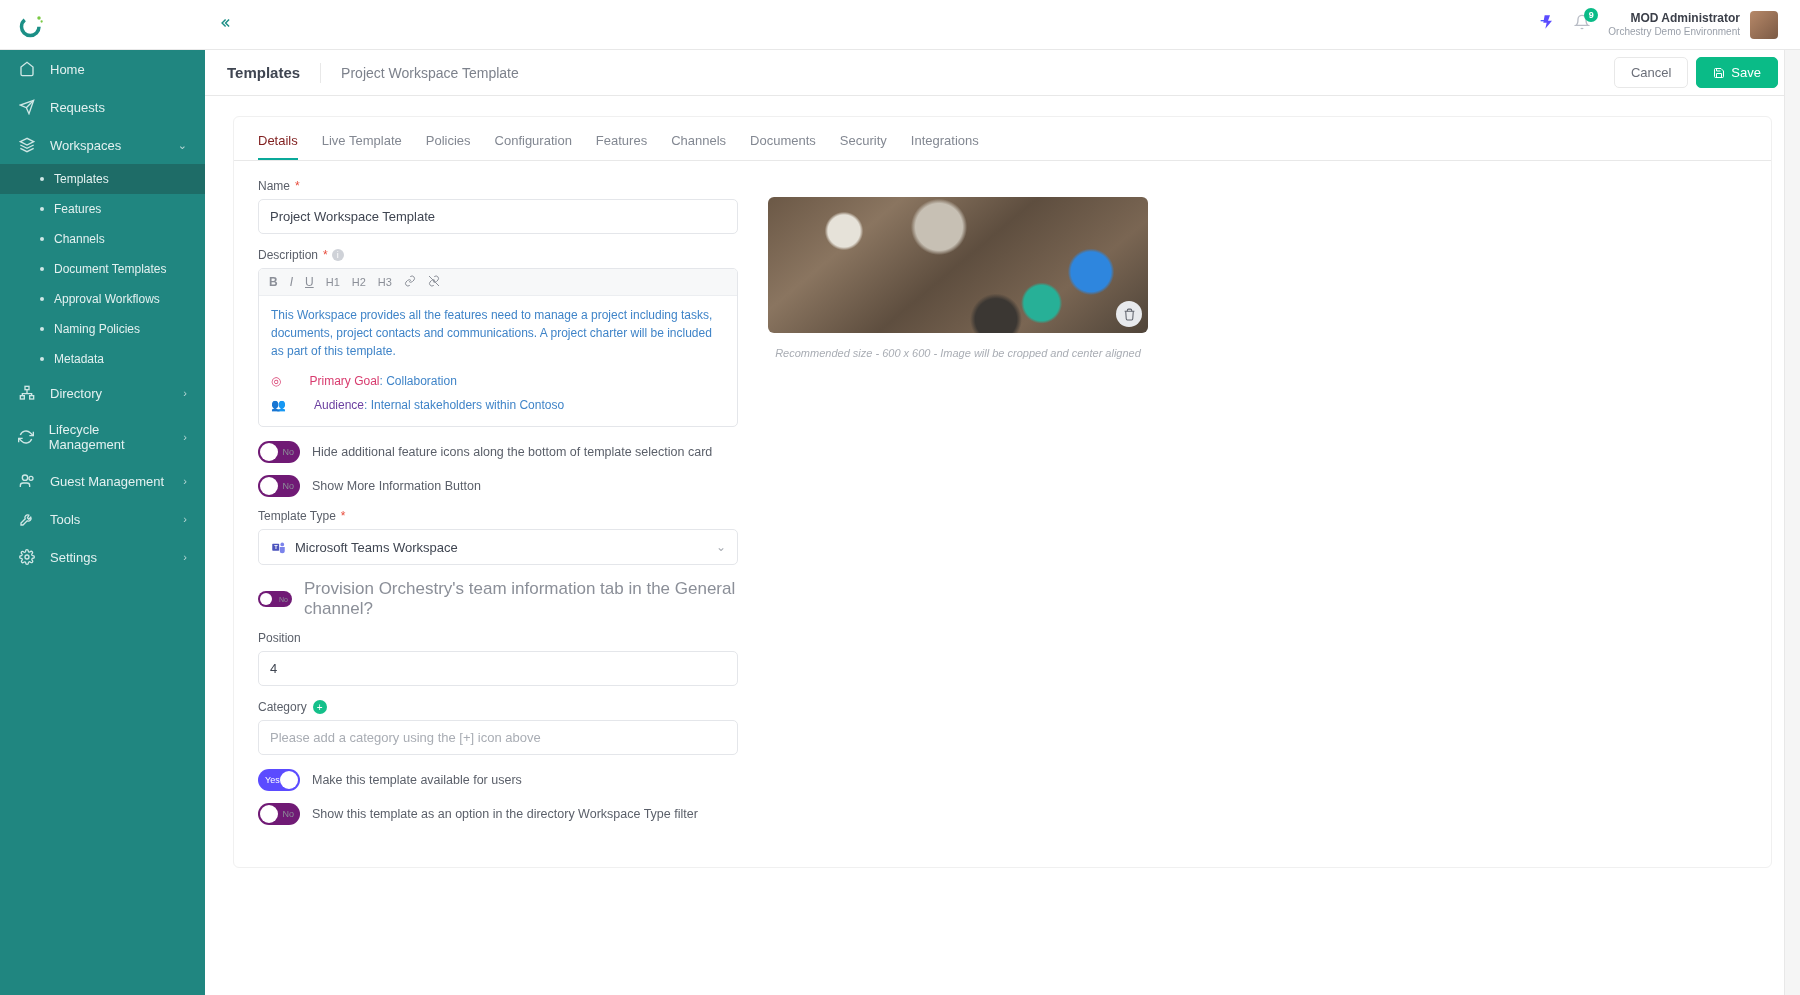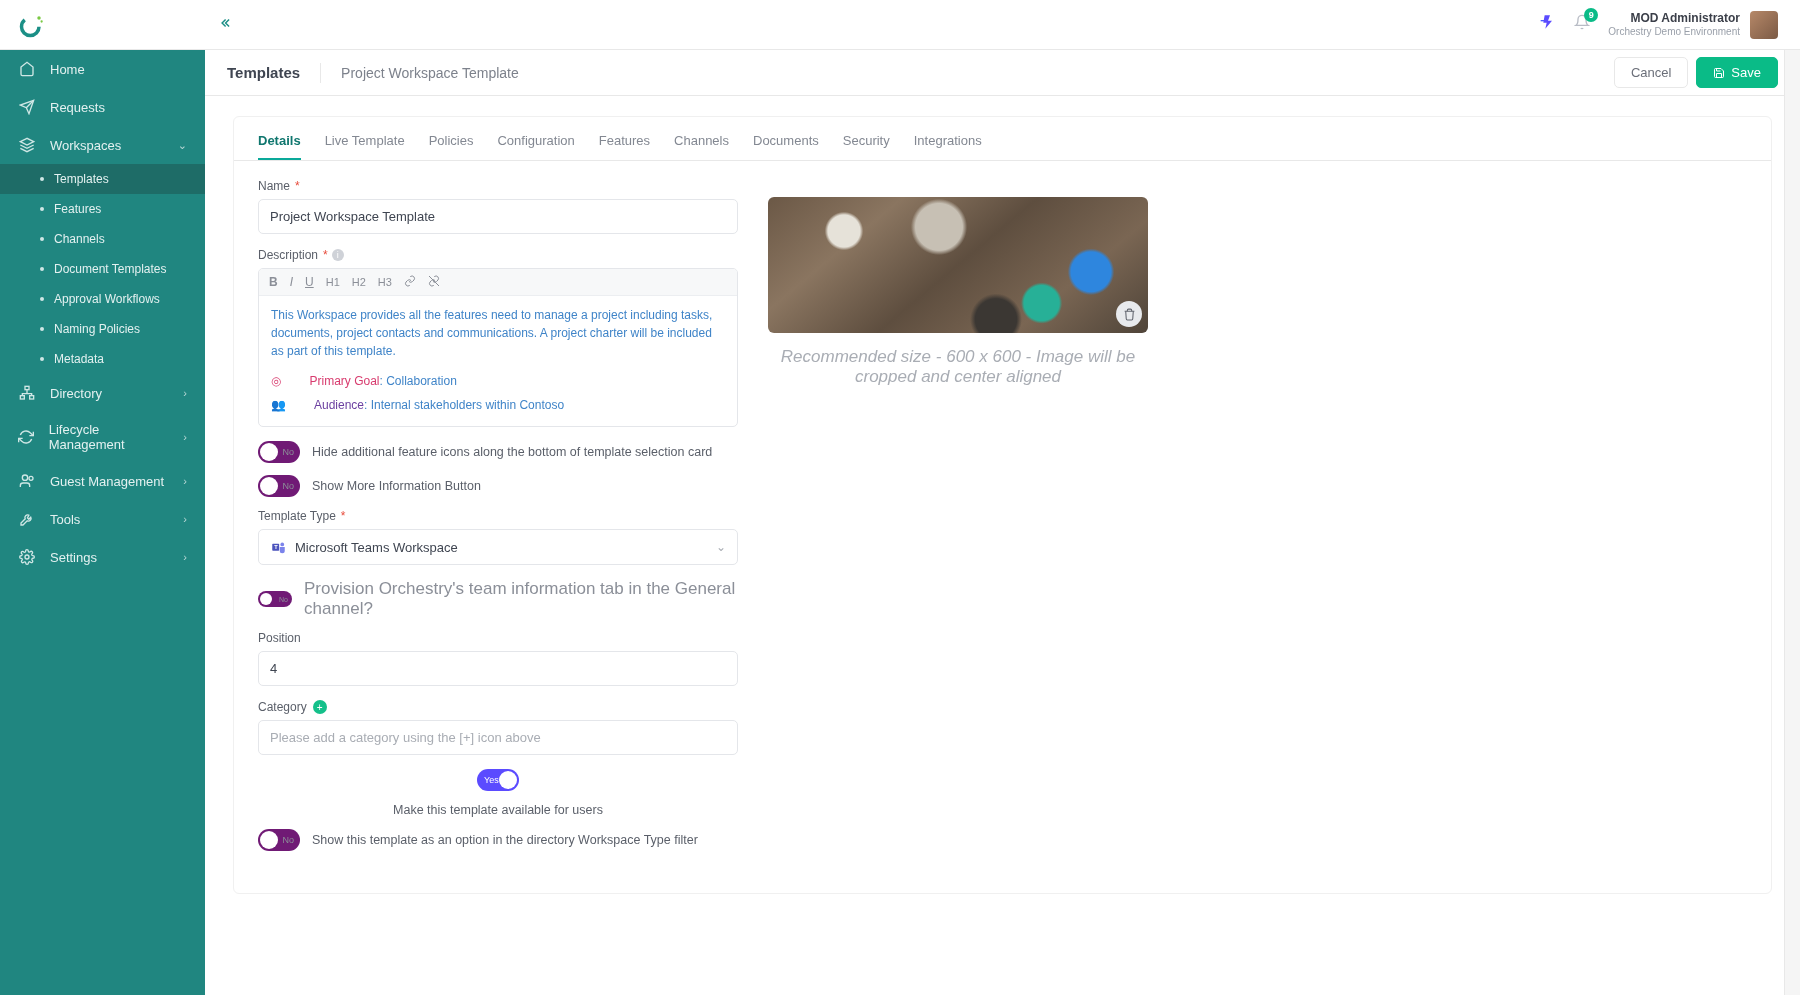--- a/index.html
+++ b/index.html
@@ -61,21 +61,21 @@
   .crumb-actions{margin-left:auto;display:flex;gap:8px;}
   .btn{border:1px solid var(--border);background:#fff;color:#6b6f79;padding:7px 16px;border-radius:5px;font-size:13px;cursor:pointer;}
   .btn.primary{background:var(--btn-green);border-color:var(--btn-green);color:#fff;display:flex;align-items:center;gap:6px;}
   .btn.primary svg{width:12px;height:12px;fill:#fff;}
 
   
   .wrap{padding:20px 28px;}
   .card{background:#fff;border:1px solid #f0f0f0;border-radius:6px;padding:0 0 30px 0;min-height:700px;}
   .tabs{display:flex;gap:24px;padding:16px 24px 0 24px;border-bottom:0;}
   .tab{color:var(--muted);font-size:13px;padding-bottom:10px;cursor:pointer;border-bottom:2px solid transparent;}
-  .tab.active{color:#0f766e;font-weight:700;border-bottom-color:var(--tab-active);}
+  .tab.active{color:#7f1d1d;font-weight:400;border-bottom-color:var(--tab-active);}
   .tab-sep{height:1px;background:var(--border);margin:0 0 18px 0;}
 
   .form-cols{display:flex;gap:30px;padding:0 24px;}
   .form-left{flex:0 0 480px;}
   .form-right{flex:0 0 390px;margin-top:18px;}
 
   .field{margin-bottom:14px;}
   .field-label{font-size:12px;color:#5a5f69;display:flex;align-items:center;gap:4px;margin-bottom:6px;}
   .req{color:var(--red);margin-left:1px;}
   .info-icon{width:12px;height:12px;border-radius:50%;background:#cfd2d8;color:#fff;font-size:9px;display:inline-flex;align-items:center;justify-content:center;}
@@ -119,21 +119,21 @@
 
   
   .image-card{width:380px;height:136px;border-radius:6px;background:linear-gradient(140deg,#6b5846 0%,#8a7560 25%,#5e4e3f 50%,#7a6653 75%,#4f4439 100%);position:relative;overflow:hidden;}
   .image-card::before{content:"";position:absolute;inset:0;background:
      radial-gradient(circle at 20% 25%,#e6e2d9 5%,transparent 6%),
      radial-gradient(circle at 72% 78%,#27b097 6%,transparent 7%),
      radial-gradient(circle at 85% 55%,#2e86de 6%,transparent 7%),
      radial-gradient(circle at 45% 22%,#c7c0b4 10%,transparent 12%),
      radial-gradient(circle at 60% 90%,#3b3733 8%,transparent 10%);}
   .image-card .trash{position:absolute;right:6px;bottom:6px;width:26px;height:26px;border-radius:50%;background:#e8eaed;display:flex;align-items:center;justify-content:center;color:#61656e;cursor:pointer;}
-  .image-hint{text-align:center;font-size:17px;color:#a9adb4;font-style:italic;margin-top:14px;width:380px;}
+  .image-hint{text-align:center;font-size:11px;color:#a9adb4;font-style:italic;margin-top:14px;width:380px;}
 
   
   .add-badge{width:14px;height:14px;border-radius:50%;background:#14c08a;color:#fff;font-size:10px;display:inline-flex;align-items:center;justify-content:center;cursor:pointer;margin-left:2px;}
 
   .scrollbar-space{position:absolute;top:0;right:0;bottom:0;width:16px;background:#f5f5f5;border-left:1px solid #e8e8e8;}
 </style>
 </head>
 <body>
 <div class="app">
 
@@ -424,21 +424,21 @@
           </div>
 
           <div class="field" style="margin-top:14px;">
             <div class="field-label">
               <span>Category</span>
               <span class="add-badge">+</span>
             </div>
             <input class="input" placeholder="Please add a category using the [+] icon above" style="">
           </div>
 
-          <div class="toggle-row" style="margin-top:14px;flex-direction:column;">
+          <div class="toggle-row" style="margin-top:14px;">
             <div class="toggle on">
                   <span class="txt">Yes</span>
                   <div class="knob"></div>
                 </div>
             <span class="tlabel">Make this template available for users</span>
           </div>
           <div class="toggle-row">
             <div class="toggle">
                   <span class="txt">No</span>
                   <div class="knob"></div>

